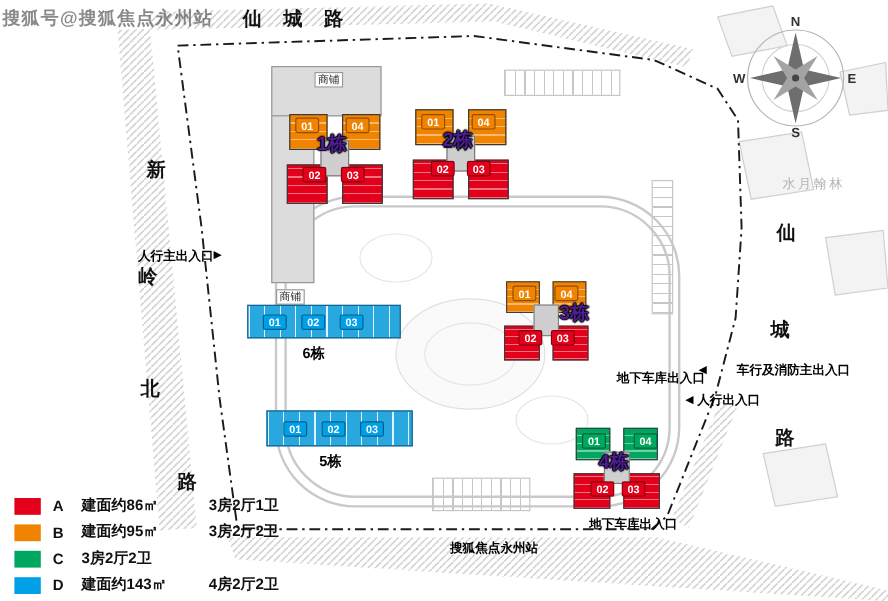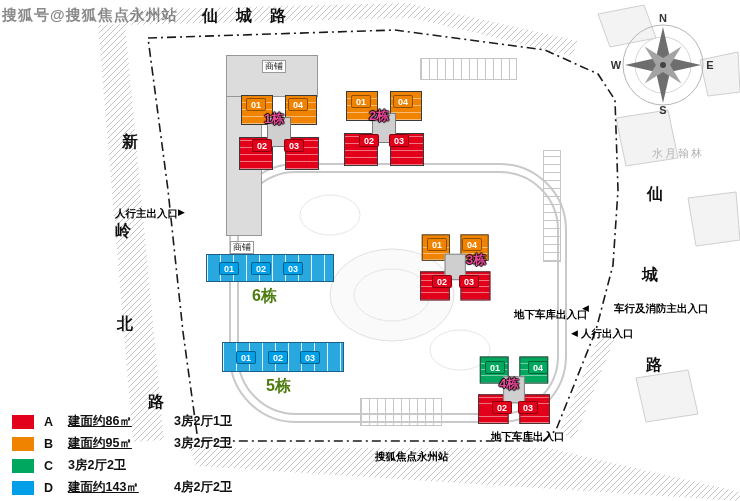--- a/index.html
+++ b/index.html
@@ -31,36 +31,36 @@
   .c-red{background-color:#e2001a;}
   .c-green{background-color:#00a75f;}
   .slab{position:absolute;background-color:#29a8e0;border:1px solid #19628e;box-sizing:border-box;
         background-image:repeating-linear-gradient(90deg,rgba(255,255,255,.85) 0 1px,transparent 1px 13px);}
   .chip{position:absolute;width:20px;height:13px;line-height:13px;font-size:9px;font-weight:bold;
         color:#fff;text-align:center;border:1px solid rgba(0,0,0,.4);border-radius:2px;box-sizing:border-box;}
   .chip.orange{background:#f08300;}
   .chip.red{background:#e2001a;}
   .chip.green{background:#00a75f;}
   .chip.blue{background:#00a0e9;}
-  .bname{position:absolute;font-size:13px;font-weight:bold;color:#ec4899;
+  .bname{position:absolute;font-size:16px;font-weight:bold;color:#4c1d95;
          text-shadow:-1px 0 1px #000,1px 0 1px #000,0 -1px 1px #000,0 1px 1px #000;white-space:nowrap;}
-  .bname-dark{position:absolute;font-size:16px;font-weight:bold;color:#4d7c0f;white-space:nowrap;}
+  .bname-dark{position:absolute;font-size:12px;font-weight:bold;color:#000000;white-space:nowrap;}
   
   .podium{position:absolute;background:#dcdcdc;border:1px solid #979797;box-sizing:border-box;}
   .shoplabel{position:absolute;font-size:9px;color:#222;background:#fff;border:1px solid #999;padding:0 2px;line-height:11px;}
   
   .pstrip{position:absolute;border:1px solid #c6c6c6;background-image:repeating-linear-gradient(90deg,#c6c6c6 0 1px,transparent 1px 8px);}
   .pstrip.vert{background-image:repeating-linear-gradient(0deg,#c6c6c6 0 1px,transparent 1px 8px);}
   
   .legend{position:absolute;left:12px;top:413px;display:flex;flex-direction:column;gap:5px;}
   .lrow{display:flex;align-items:center;gap:10px;font-size:12.5px;font-weight:bold;}
   .sw{width:22px;height:14px;display:inline-block;}
   .sw-a{background:#e2001a;}.sw-b{background:#f08300;}.sw-c{background:#00a75f;}.sw-d{background:#00a0e9;}
   .lkey{width:14px;}
-  .larea{width:96px;text-decoration:underline;}
+  .larea{width:96px;}
 </style>
 </head>
 <body>
 
 <div id="stage">
 
   <svg class="abs" style="left:0;top:0" width="740" height="501" viewBox="0 0 740 501">
     <defs>
       <pattern id="hatch" width="6" height="6" patternUnits="userSpaceOnUse">
         <path d="M0,6 L6,0" stroke="#c4c4c4" stroke-width="1"></path>

